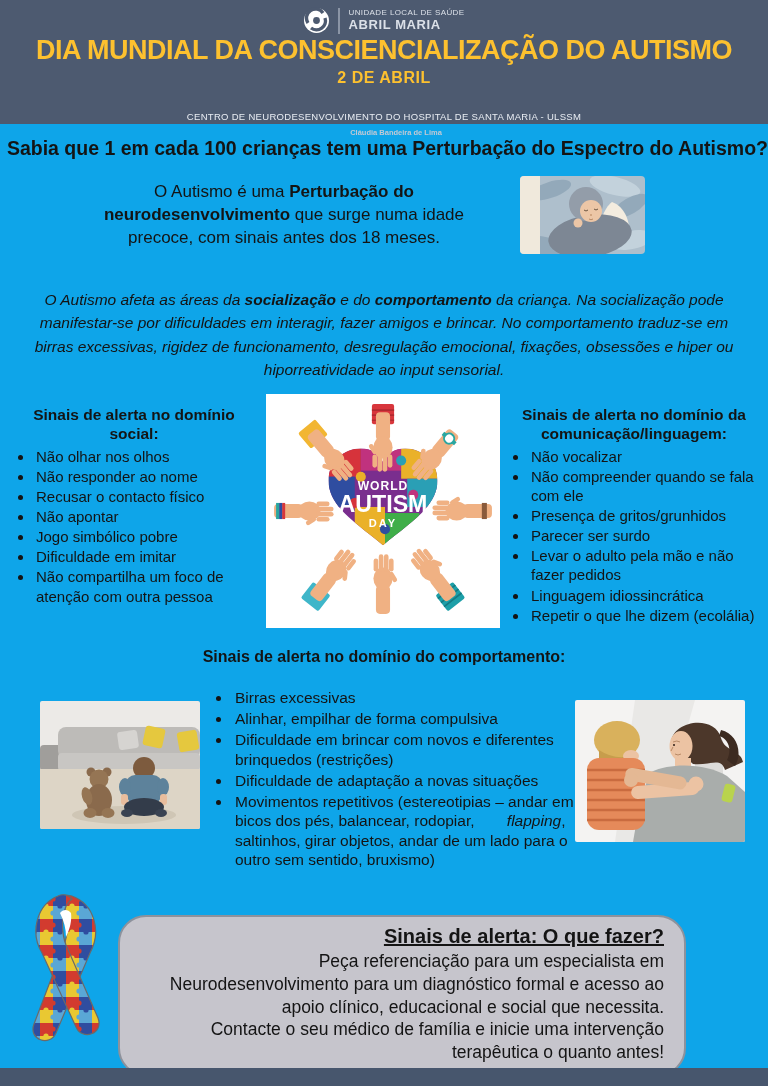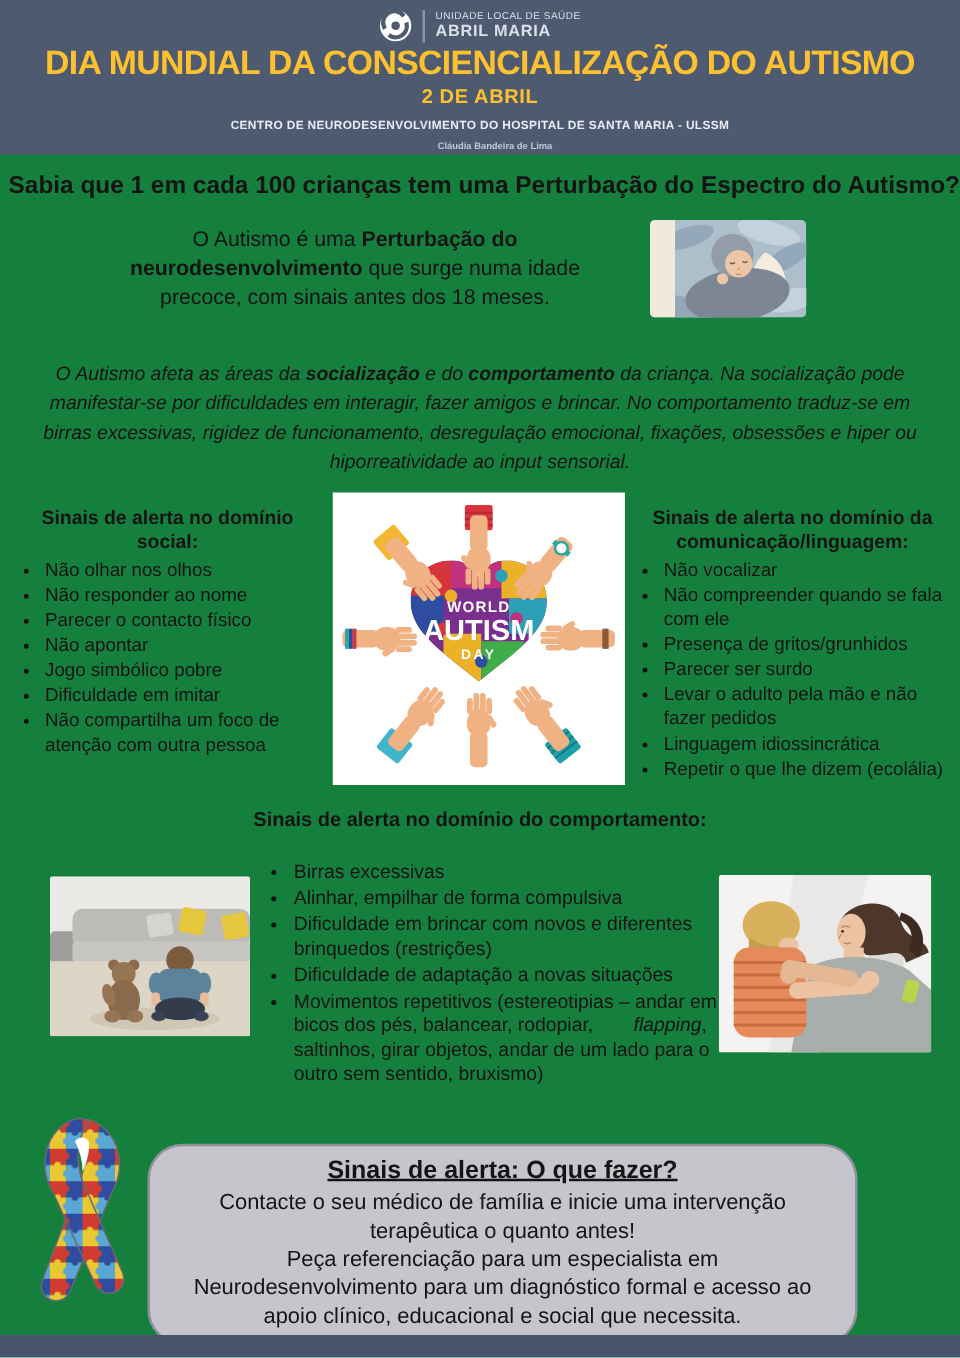--- a/index.html
+++ b/index.html
@@ -1,29 +1,29 @@
 <!DOCTYPE html>
 <html><head>
 <meta charset="utf-8">
 <style>
   html,body{margin:0;padding:0;background:#fff;}
-  .page{position:relative;width:768px;height:1086px;background:#15803d;
+  .page{position:relative;width:768px;height:1086px;background:#0ea5e9;
         font-family:"Liberation Sans",sans-serif;color:#141414;overflow:hidden;}
 
   
   .header{position:absolute;left:0;top:0;width:768px;height:124px;background:#4d5a70;text-align:center;}
   .logo-row{display:flex;justify-content:center;align-items:center;gap:8px;padding-top:7px;}
   .logo-circle{width:27px;height:27px;flex:0 0 auto;}
   .logo-divider{width:2px;height:26px;background:#8b95a6;}
   .logo-text{text-align:left;color:#dbe0e8;line-height:1.1;}
   .logo-text .l1{font-size:8px;letter-spacing:.4px;}
   .logo-text .l2{font-size:13px;font-weight:bold;letter-spacing:.6px;}
   .main-title{margin-top:1px;color:#fdc12f;font-size:27px;font-weight:bold;letter-spacing:-.5px;}
   .date-line{margin-top:3px;color:#fdc12f;font-size:16px;font-weight:bold;letter-spacing:.5px;}
-  .center-line{margin-top:8px;color:#e9edf3;font-size:9.5px;font-weight:bold;letter-spacing:.3px;}
+  .center-line{margin-top:24px;color:#e9edf3;font-size:9.5px;font-weight:normal;letter-spacing:.3px;}
   .author-line{margin-top:6px;color:#c2c9d4;font-size:7.5px;font-weight:bold;padding-left:24px;}
 
   
   .question{position:absolute;left:0;top:137px;width:768px;text-align:right;
             font-size:19.5px;font-weight:bold;}
 
   
   .intro-p{position:absolute;left:88px;top:181px;width:392px;text-align:center;
            font-size:17px;line-height:1.35;}
   .baby-photo{position:absolute;left:520px;top:176px;width:125px;height:78px;}
@@ -46,21 +46,21 @@
   .behavior-list{position:absolute;left:206px;top:688px;width:372px;
                  margin:0;padding-left:26px;font-size:15.5px;line-height:1.24;}
   .behavior-list li{padding-left:3px;margin:0 0 2px 0;}
   .child-photo{position:absolute;left:40px;top:701px;width:160px;height:128px;}
   .mother-photo{position:absolute;left:575px;top:700px;width:170px;height:142px;}
 
   
   .ribbon{position:absolute;left:14px;top:893px;width:102px;height:172px;}
   .action-box{position:absolute;left:118px;top:915px;width:568px;box-sizing:border-box;
               background:#c6c5cc;border:2px solid #8d929c;border-radius:28px;
-              padding:8px 20px 10px 20px;text-align:center;}
+              padding:8px 20px 10px 20px;text-align:right;}
   .action-title{font-size:20px;font-weight:bold;text-decoration:underline;margin-bottom:2px;}
   .action-body{font-size:17.5px;line-height:1.3;}
   .footer-bar{position:absolute;left:0;bottom:0;width:768px;height:18px;background:#47566d;}
 
   .b{font-weight:bold;} .it{font-style:italic;margin-left:28px;}
 </style>
 </head>
 <body>
 
 <div class="page">
@@ -114,21 +114,21 @@
     </g>
   </svg>
 
   <div class="overview"><span>O Autismo afeta as áreas da </span><span class="b">socialização</span><span> e do </span><span class="b">comportamento</span><span> da criança. Na socialização pode manifestar-se por dificuldades em interagir, fazer amigos e brincar. No comportamento traduz-se em birras excessivas, rigidez de funcionamento, desregulação emocional, fixações, obsessões e hiper ou hiporreatividade ao input sensorial.</span></div>
 
   <div class="col-social">
     <div class="col-head">Sinais de alerta no domínio social:</div>
     <ul class="signs-list">
       <li>Não olhar nos olhos</li>
       <li>Não responder ao nome</li>
-      <li>Parecer o contacto físico</li>
+      <li>Recusar o contacto físico</li>
       <li>Não apontar</li>
       <li>Jogo simbólico pobre</li>
       <li>Dificuldade em imitar</li>
       <li>Não compartilha um foco de atenção com outra pessoa</li>
     </ul>
   </div>
 
   <svg class="hands-illustration" viewBox="0 0 232 232">
     <defs>
       <g id="handshape">
@@ -309,19 +309,19 @@
         <circle cx="13" cy="20" r="2.6" fill="#5aa7d6"></circle>
       </pattern>
     </defs>
     <path d="M58,3 C80,11 88,38 76,60 L42,140 C36,154 14,147 20,131 L50,52 C56,36 54,14 44,7 C48,2 54,2 58,3 Z" fill="url(#puz)" stroke="#6a6a6a" stroke-width="1.2"></path>
     <path d="M44,3 C22,12 16,40 28,60 L62,134 C68,148 90,141 84,125 L52,52 C46,36 48,12 58,6 C54,1 48,1 44,3 Z" fill="url(#puz)" stroke="#6a6a6a" stroke-width="1.2"></path>
     <path d="M46,20 C50,28 52,36 52,44 C56,36 58,27 57,20 C54,16 49,16 46,20 Z" fill="#ffffff"></path>
   </svg>
 
   <div class="action-box">
     <div class="action-title">Sinais de alerta: O que fazer?</div>
+    <div class="action-body">Peça referenciação para um especialista em Neurodesenvolvimento para um diagnóstico formal e acesso ao apoio clínico, educacional e social que necessita.</div>
     <div class="action-body">Contacte o seu médico de família e inicie uma intervenção terapêutica o quanto antes!</div>
-    <div class="action-body">Peça referenciação para um especialista em Neurodesenvolvimento para um diagnóstico formal e acesso ao apoio clínico, educacional e social que necessita.</div>
   </div>
 
   <div class="footer-bar"></div>
 
 </div>
 
 </body></html>

